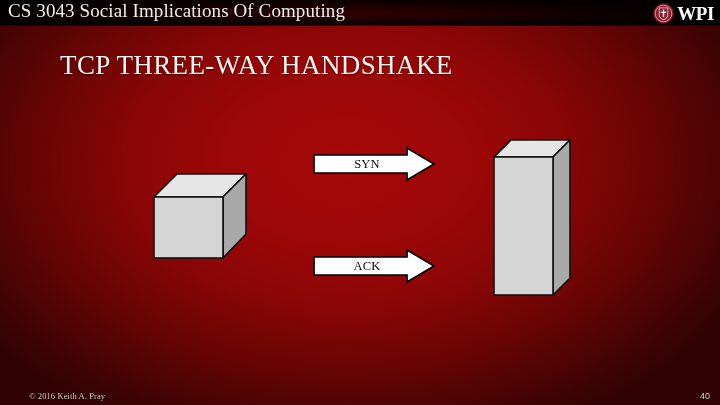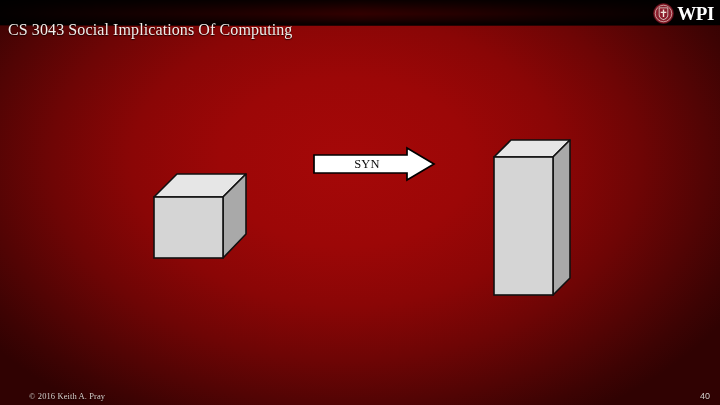--- a/index.html
+++ b/index.html
@@ -55,24 +55,24 @@
   #banner-line {
     position: absolute;
     left: 0; top: 25px;
     width: 720px;
     height: 1px;
     background: #2a0101;
   }
   #banner-title {
     position: absolute;
     left: 8px;
-    top: 19px;
+    top: 0;
     height: 22px;
     line-height: 22px;
-    font-size: 16px;
+    font-size: 19px;
     color: #f2eeea;
     white-space: nowrap;
     letter-spacing: 0.1px;
     text-shadow: 0 1px 1px rgba(0,0,0,0.85);
   }
 
   
   #wpi-logo {
     position: absolute;
     right: 6px;
@@ -198,20 +198,21 @@
       <circle cx="21" cy="21" r="20" fill="none" stroke="#5d1019" stroke-width="1.4"></circle>
       <circle cx="21" cy="21" r="16.5" fill="none" stroke="#e7dcd2" stroke-width="1.3"></circle>
       <path d="M21 8.5 L31 8.5 L31 23 Q31 31 21 34.5 Q11 31 11 23 L11 8.5 Z" fill="#f0e6dc" stroke="#5d1019" stroke-width="0.9"></path>
       <path d="M21 10.5 L29 10.5 L29 22.8 Q29 29.6 21 32.6 Q13 29.6 13 22.8 L13 10.5 Z" fill="#8c1d2c"></path>
       <rect x="19.6" y="13" width="2.8" height="15" fill="#f0e6dc"></rect>
       <rect x="15.4" y="17.4" width="11.2" height="2.6" fill="#f0e6dc"></rect>
     </svg>
     <span id="wpi-text">WPI</span>
   </div>
 
+  <div id="slide-title">TCP Three-Way Handshake</div>
 
   <div id="diagram">
 
     <div id="client-cube">
       <svg class="shape-svg" width="96" height="88" viewBox="0 0 96 88">
         <polygon points="2,25 25,2 94,2 71,25" fill="#e6e6e6" stroke="#111111" stroke-width="1.6" stroke-linejoin="round"></polygon>
         <polygon points="71,25 94,2 94,62 71,86" fill="#a9a9a9" stroke="#111111" stroke-width="1.6" stroke-linejoin="round"></polygon>
         <rect x="2" y="25" width="69" height="61" fill="#d5d5d5" stroke="#111111" stroke-width="1.6"></rect>
       </svg>
     </div>
@@ -225,19 +226,25 @@
     </div>
 
     <div id="arrow-syn" class="arrow-wrap">
       <svg class="shape-svg" width="124" height="36" viewBox="0 0 124 36">
         <polygon points="2,9 95,9 95,2 122,18 95,34 95,27 2,27" fill="#ffffff" stroke="#000000" stroke-width="1.7" stroke-linejoin="miter"></polygon>
       </svg>
       <span class="arrow-label">SYN</span>
     </div>
 
 
+    <div id="arrow-ack" class="arrow-wrap">
+      <svg class="shape-svg" width="124" height="36" viewBox="0 0 124 36">
+        <polygon points="2,9 95,9 95,2 122,18 95,34 95,27 2,27" fill="#ffffff" stroke="#000000" stroke-width="1.7" stroke-linejoin="miter"></polygon>
+      </svg>
+      <span class="arrow-label">ACK</span>
+    </div>
 
   </div>
 
   <div id="footer-copyright">© 2016 Keith A. Pray</div>
   <div id="footer-slide-number">40</div>
 
 </div>
 
 </body></html>

